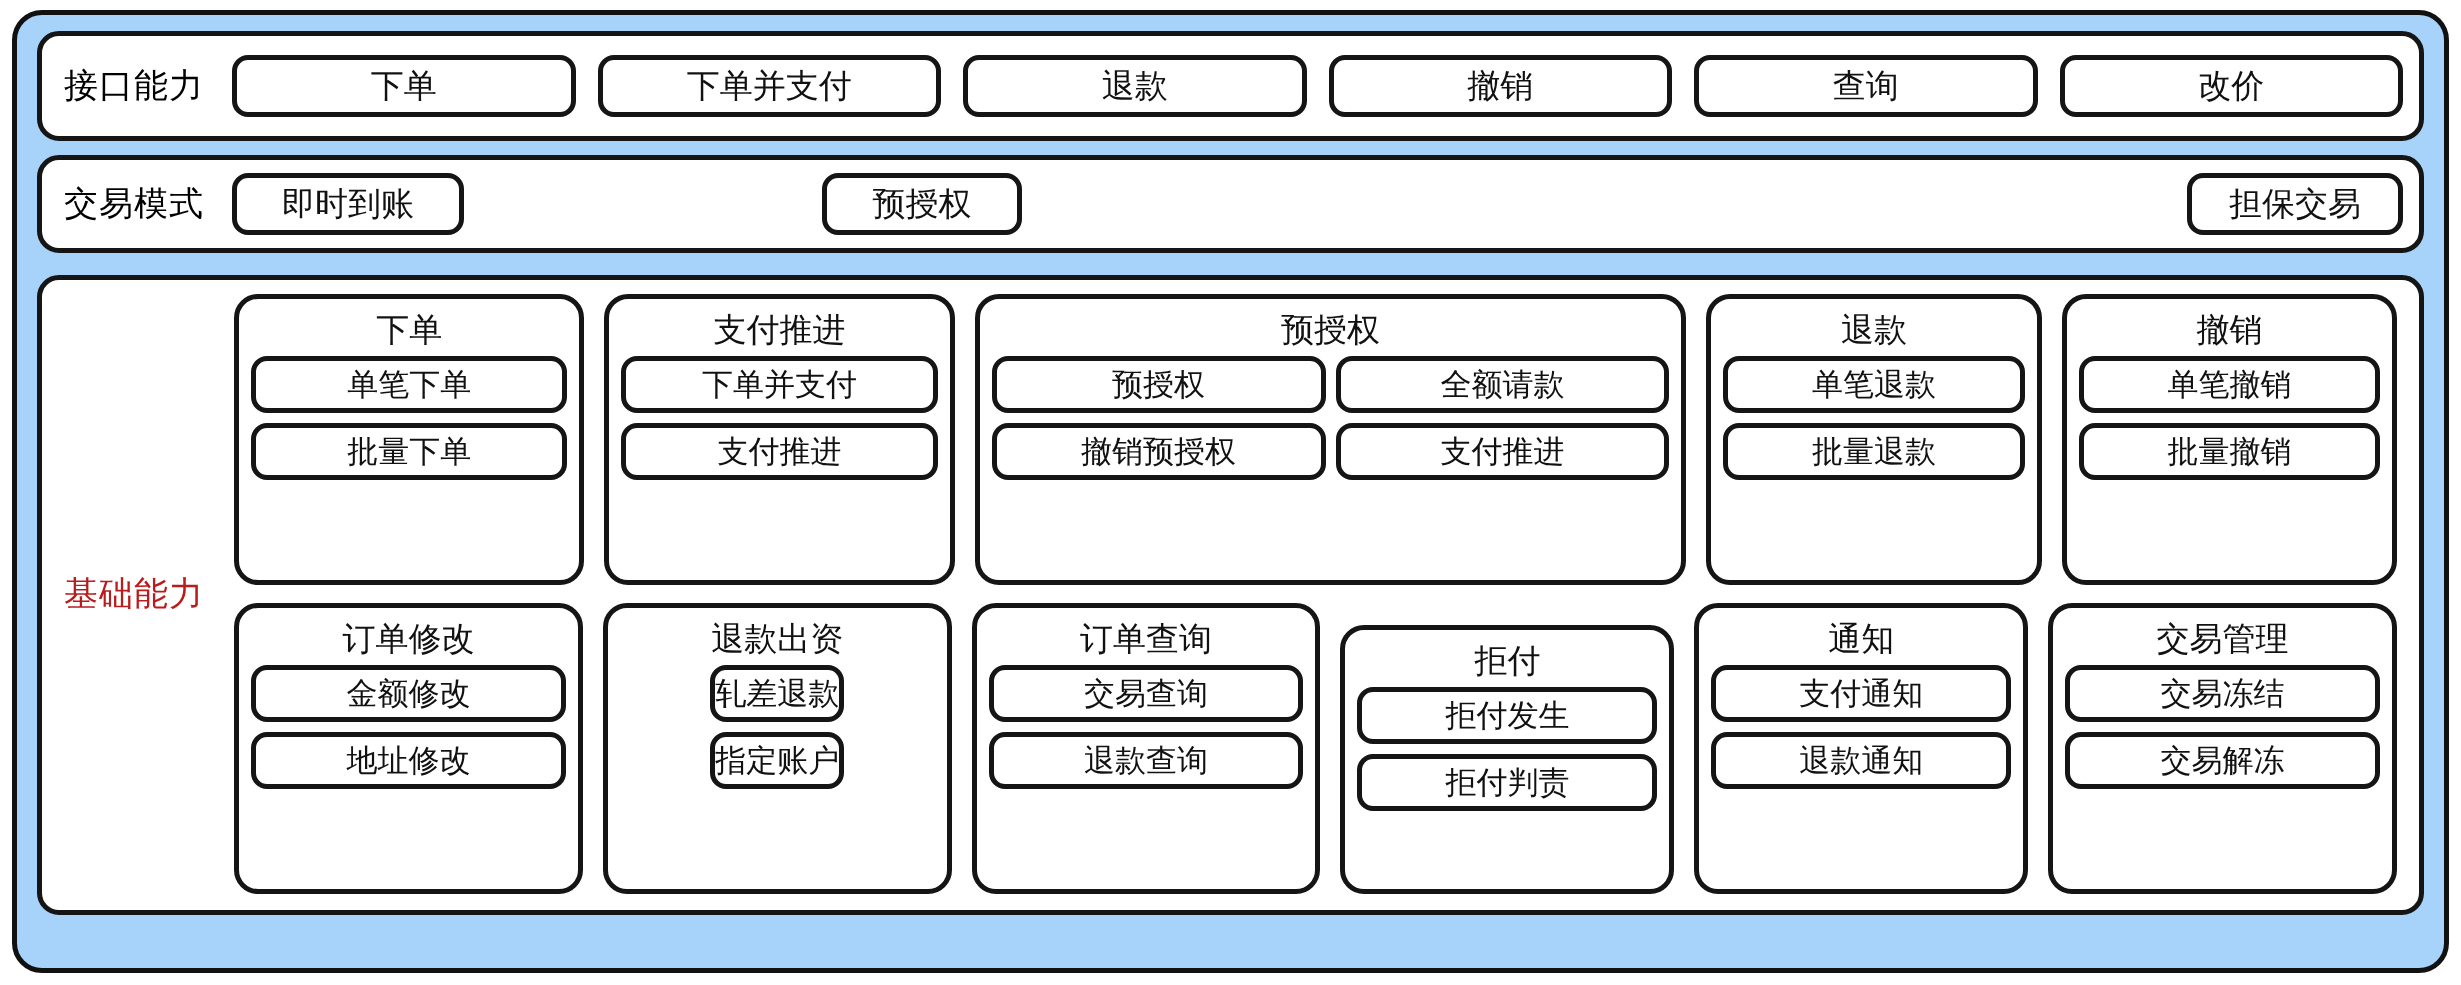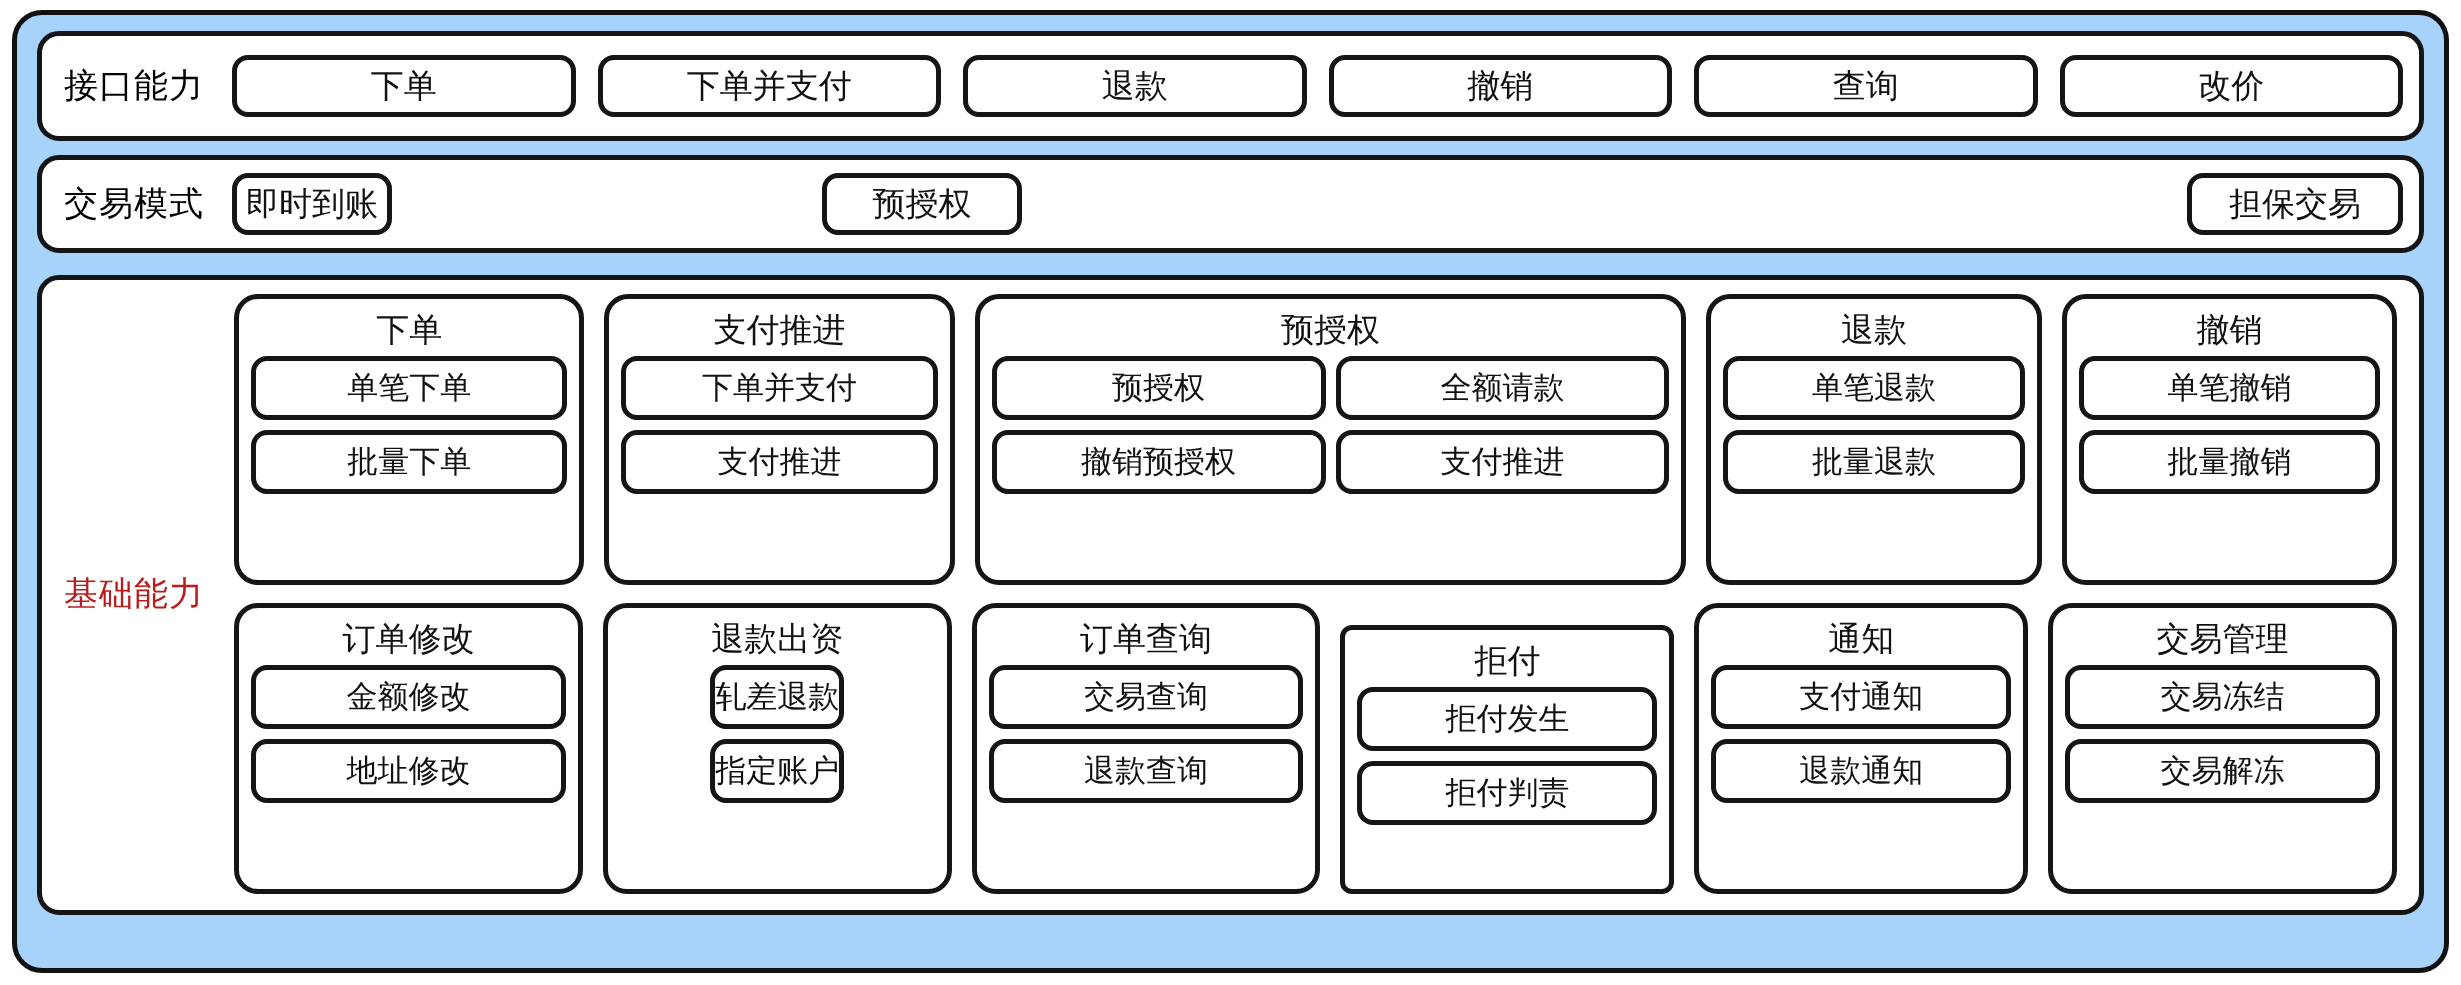--- a/index.html
+++ b/index.html
@@ -108,21 +108,21 @@
     border-radius: 16px;
     display: flex;
     align-items: center;
     justify-content: center;
     font-size: 33px;
     color: #111;
     box-sizing: border-box;
     white-space: nowrap;
     padding: 0 22px;
   }
-  .mode-chip.m0 { left: 0px;   width: 160px; }
+  .mode-chip.m0 { left: 0px;   width: 232px; }
   .mode-chip.m1 { left: 590px; width: 200px; }
   .mode-chip.m2 { right: 0px;  width: 216px; }
 
   
   .row-base {
     height: 640px;
     margin-top: 22px;
     display: flex;
     align-items: stretch;
     padding: 14px 18px 16px 14px;
@@ -177,21 +177,21 @@
     flex-direction: column;
     gap: 10px;
     flex: 0 0 auto;
   }
   .group-items.two-col {
     display: grid;
     grid-template-columns: 1fr 1fr;
     gap: 10px 10px;
   }
   .leaf {
-    height: 64px;
+    height: 57px;
     border: 5px solid #151515;
     border-radius: 16px;
     display: flex;
     align-items: center;
     justify-content: center;
     font-size: 31px;
     color: #111;
     background: #fff;
     box-sizing: border-box;
     white-space: nowrap;
@@ -201,21 +201,21 @@
   .w-order    { flex: 1.05 1 0; }
   .w-pay      { flex: 1.05 1 0; }
   .w-preauth  { flex: 2.25 1 0; }
   .w-refund   { flex: 1.0  1 0; }
   .w-cancel   { flex: 1.0  1 0; }
 
   
   .w-ordmod   { flex: 1.05 1 0; }
   .w-refsrc   { flex: 1.05 1 0; align-items: center; }
   .w-ordqry   { flex: 1.05 1 0; }
-  .w-chargeb  { flex: 1.0  1 0; border-radius: 12px; }
+  .w-chargeb  { flex: 1.0  1 0; }
   .w-notify   { flex: 1.0  1 0; }
   .w-trademng { flex: 1.05 1 0; }
 
   
   .nudge-down { margin-top: 22px; }
 
   
   .watermark {
     position: absolute;
     right: 46px;

